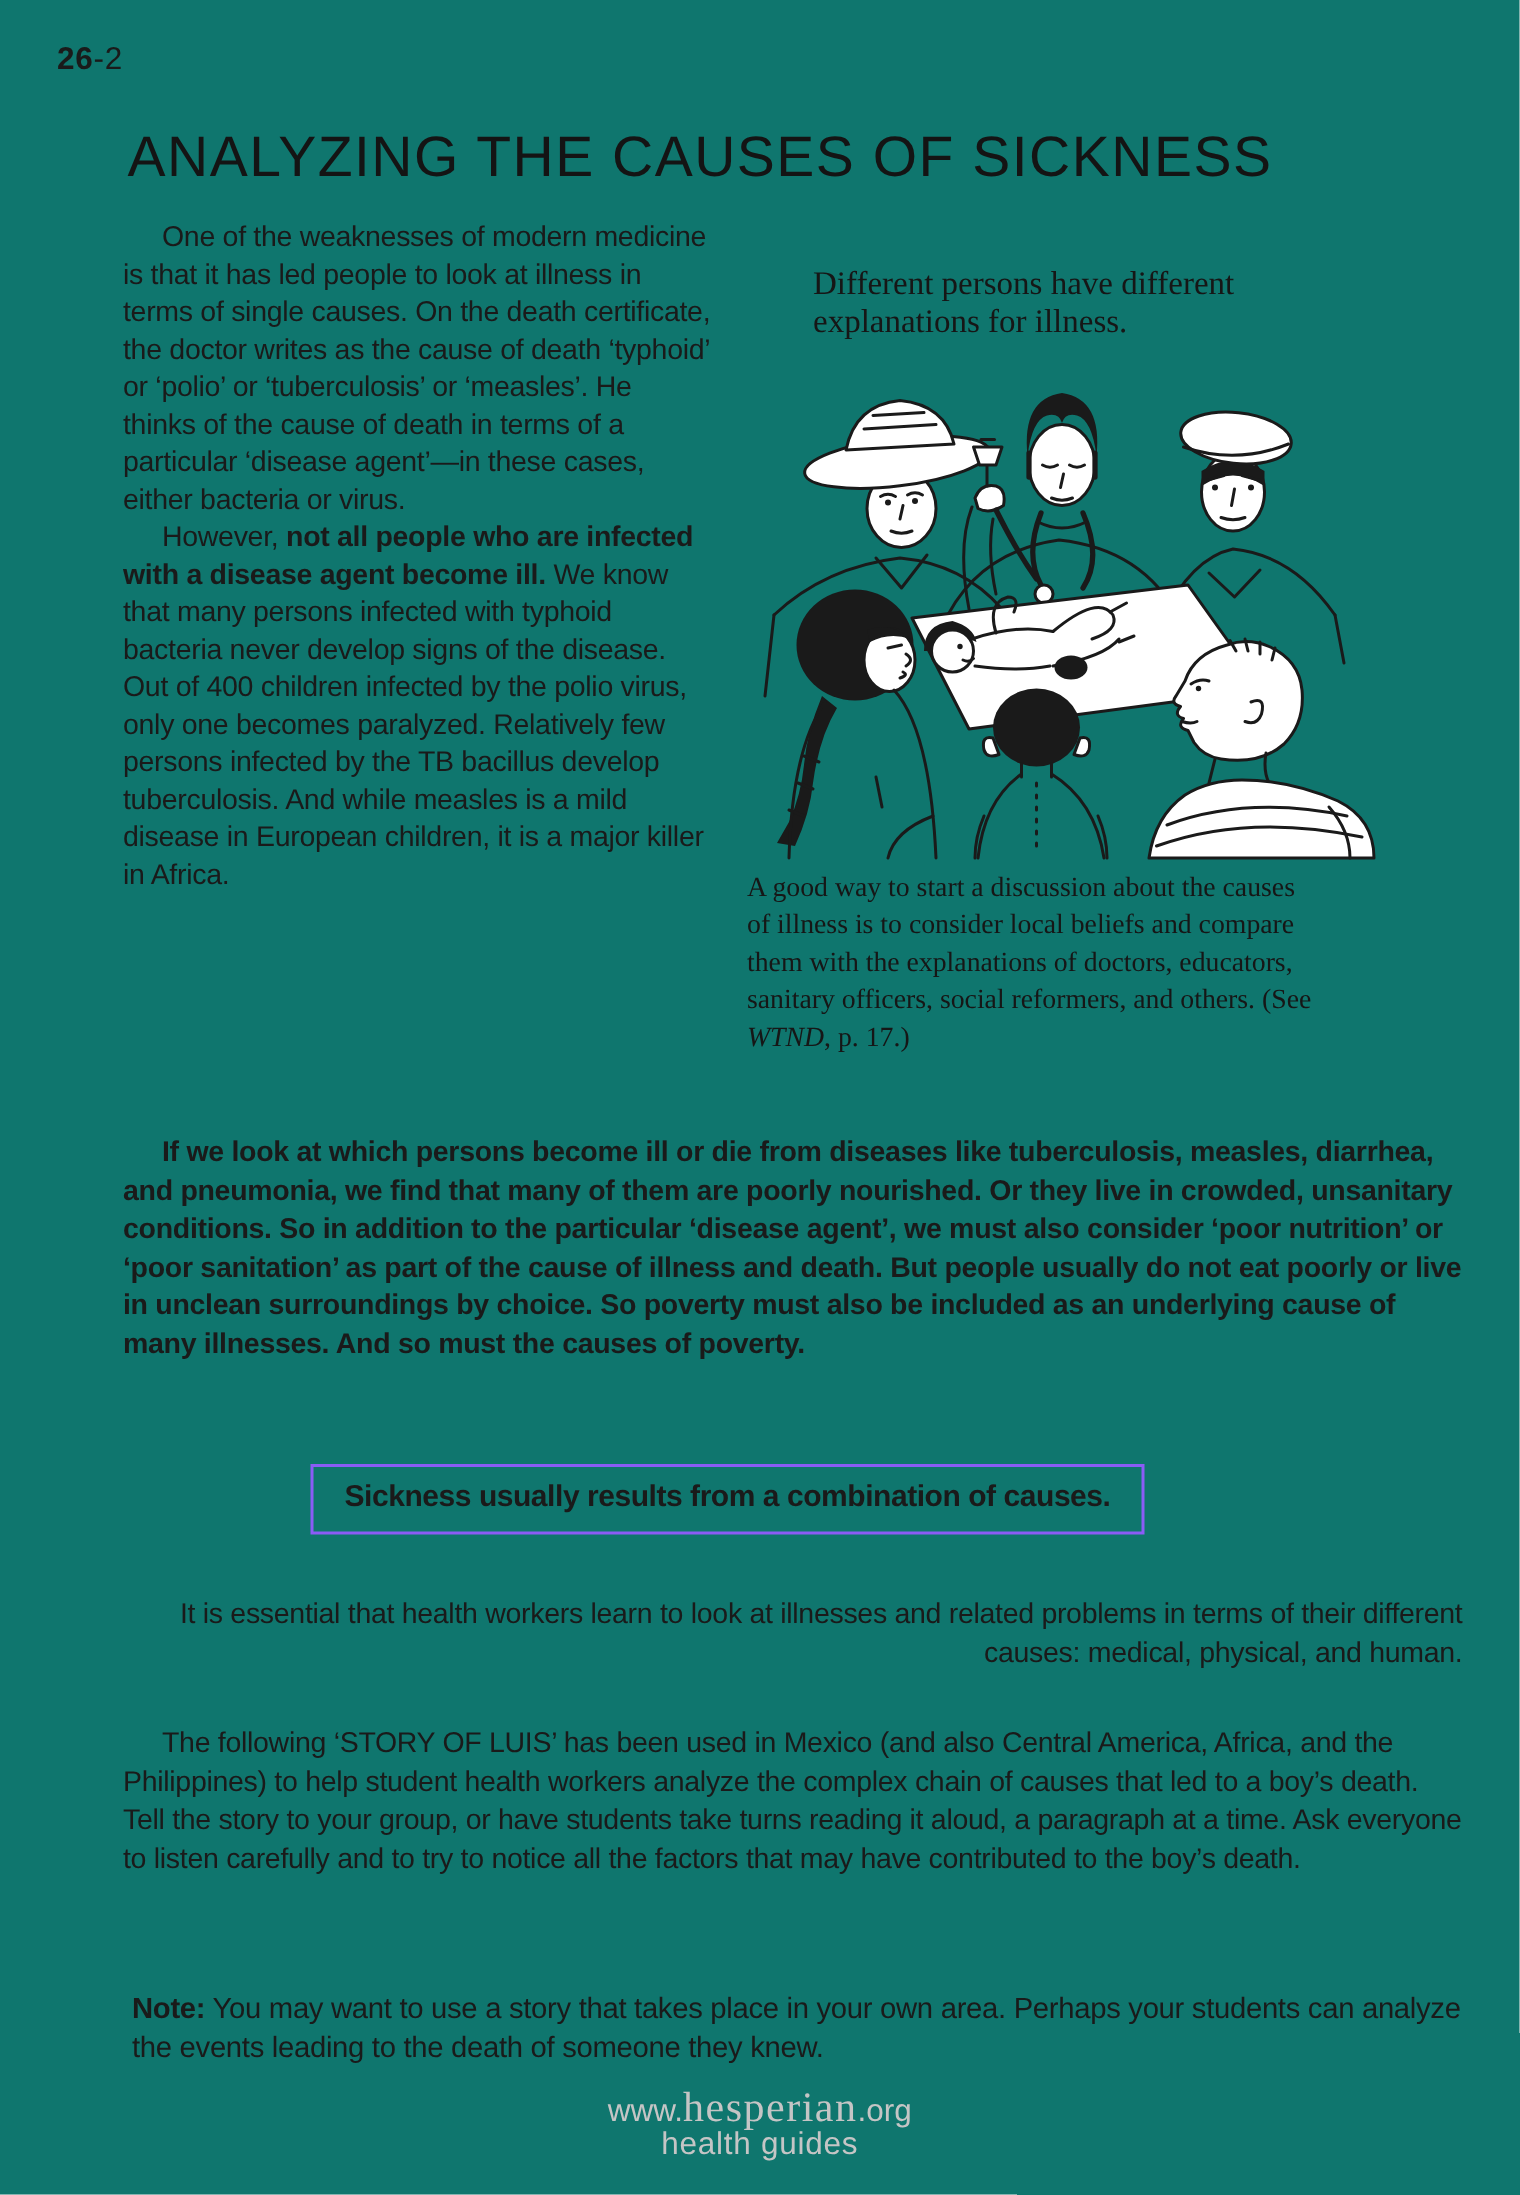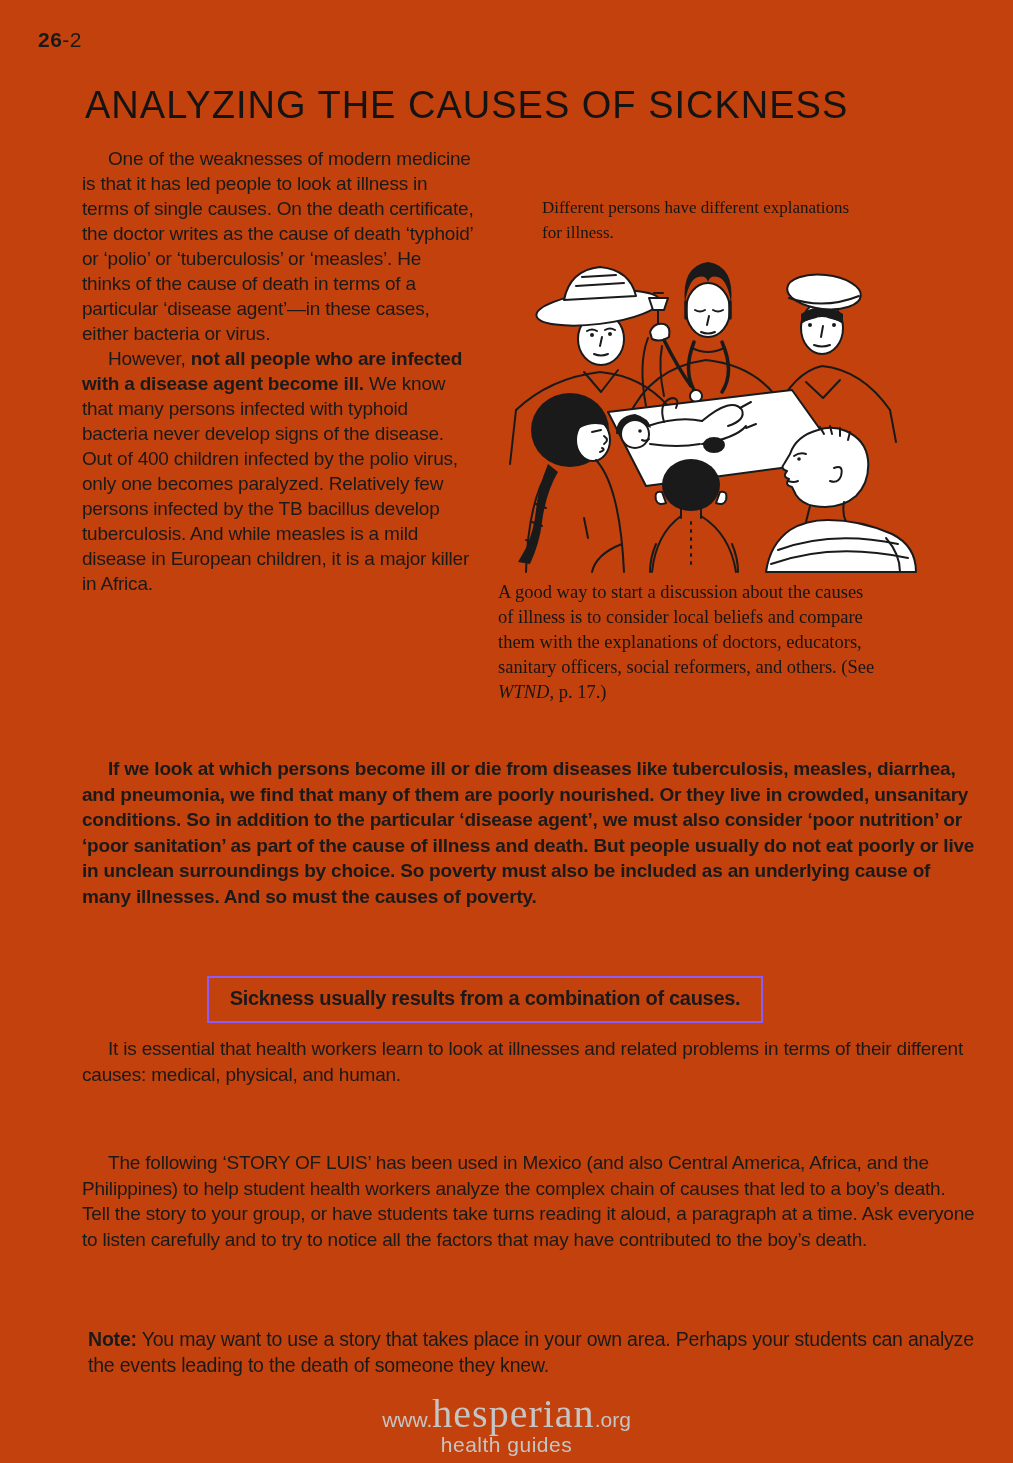--- a/index.html
+++ b/index.html
@@ -1,20 +1,20 @@
 <!DOCTYPE html>
 <html><head>
 <meta charset="utf-8">
 <style>
   * { margin:0; padding:0; box-sizing:border-box; }
   html,body { background:#e8e8e8; }
   .page {
     position:relative;
     width:1013px; height:1463px;
-    background:#c2410c;
+    background:#0f766e;
     color:#1a1a1a;
     font-family:"Liberation Sans","DejaVu Sans",sans-serif;
     overflow:hidden;
     margin:0 auto;
   }
   .page-number {
     position:absolute; left:38px; top:28px;
     font-size:21px; letter-spacing:0.5px;
   }
   .page-number b { font-weight:bold; }
@@ -23,39 +23,39 @@
     font-size:38px; font-weight:normal; letter-spacing:1px;
     color:#141414;
   }
   .col-left {
     position:absolute; left:82px; top:146px; width:392px;
     font-size:19px; line-height:25px; letter-spacing:-0.2px;
   }
   .col-left p { text-indent:26px; }
   .col-left p + p { }
   .caption-top {
-    position:absolute; left:542px; top:196px; width:310px;
+    position:absolute; left:542px; top:177px; width:310px;
     font-family:"Liberation Serif","DejaVu Serif",serif;
-    font-size:17px; line-height:24.5px; color:#161616;
+    font-size:22px; line-height:24.5px; color:#161616;
   }
   .illustration {
     position:absolute; left:488px; top:236px; width:447px; height:338px;
   }
   .caption-bottom {
     position:absolute; left:498px; top:580px; width:380px;
     font-family:"Liberation Serif","DejaVu Serif",serif;
     font-size:18.5px; line-height:25px; color:#161616;
   }
   .para-wide {
     position:absolute; left:82px; width:893px;
     font-size:19px; line-height:25.5px; letter-spacing:-0.2px;
   }
   .para-wide.indent { text-indent:26px; }
   #para3 { top:756px;font-weight:bold; }
-  #para4 { top:1036px; }
+  #para4 { top:1064px;text-align:right; }
   #para5 { top:1150px; }
   .statement-box {
     position:absolute; left:207px; top:976px; width:556px;
     border:2px solid #8b5cf6;
     padding:9px 10px 11px 10px;
     text-align:center;
     font-size:20px; font-weight:bold; letter-spacing:-0.3px;
     white-space:nowrap;
   }
   .note-para {
@@ -64,21 +64,21 @@
   }
   .watermark {
     position:absolute; left:0; right:0; top:1390px;
     text-align:center; color:#c5c5c5;
     user-select:none;
   }
   .watermark .line1 span { vertical-align:baseline; }
   .wm-small { font-size:21px; }
   .wm-name {
     font-family:"Liberation Serif","DejaVu Serif",serif;
-    font-size:40px; letter-spacing:1px;
+    font-size:28px; letter-spacing:1px;
   }
   .watermark .line2 { font-size:21px; margin-top:-4px; letter-spacing:0.5px; }
   svg .ln { fill:none; stroke:#1a1a1a; stroke-width:2; stroke-linecap:round; stroke-linejoin:round; }
   svg .lnw { fill:#ffffff; stroke:#1a1a1a; stroke-width:2; stroke-linecap:round; stroke-linejoin:round; }
   svg .blk { fill:#1a1a1a; stroke:none; }
   svg .thick { fill:none; stroke:#1a1a1a; stroke-width:3.5; stroke-linecap:round; }
 </style>
 </head>
 <body>
 

